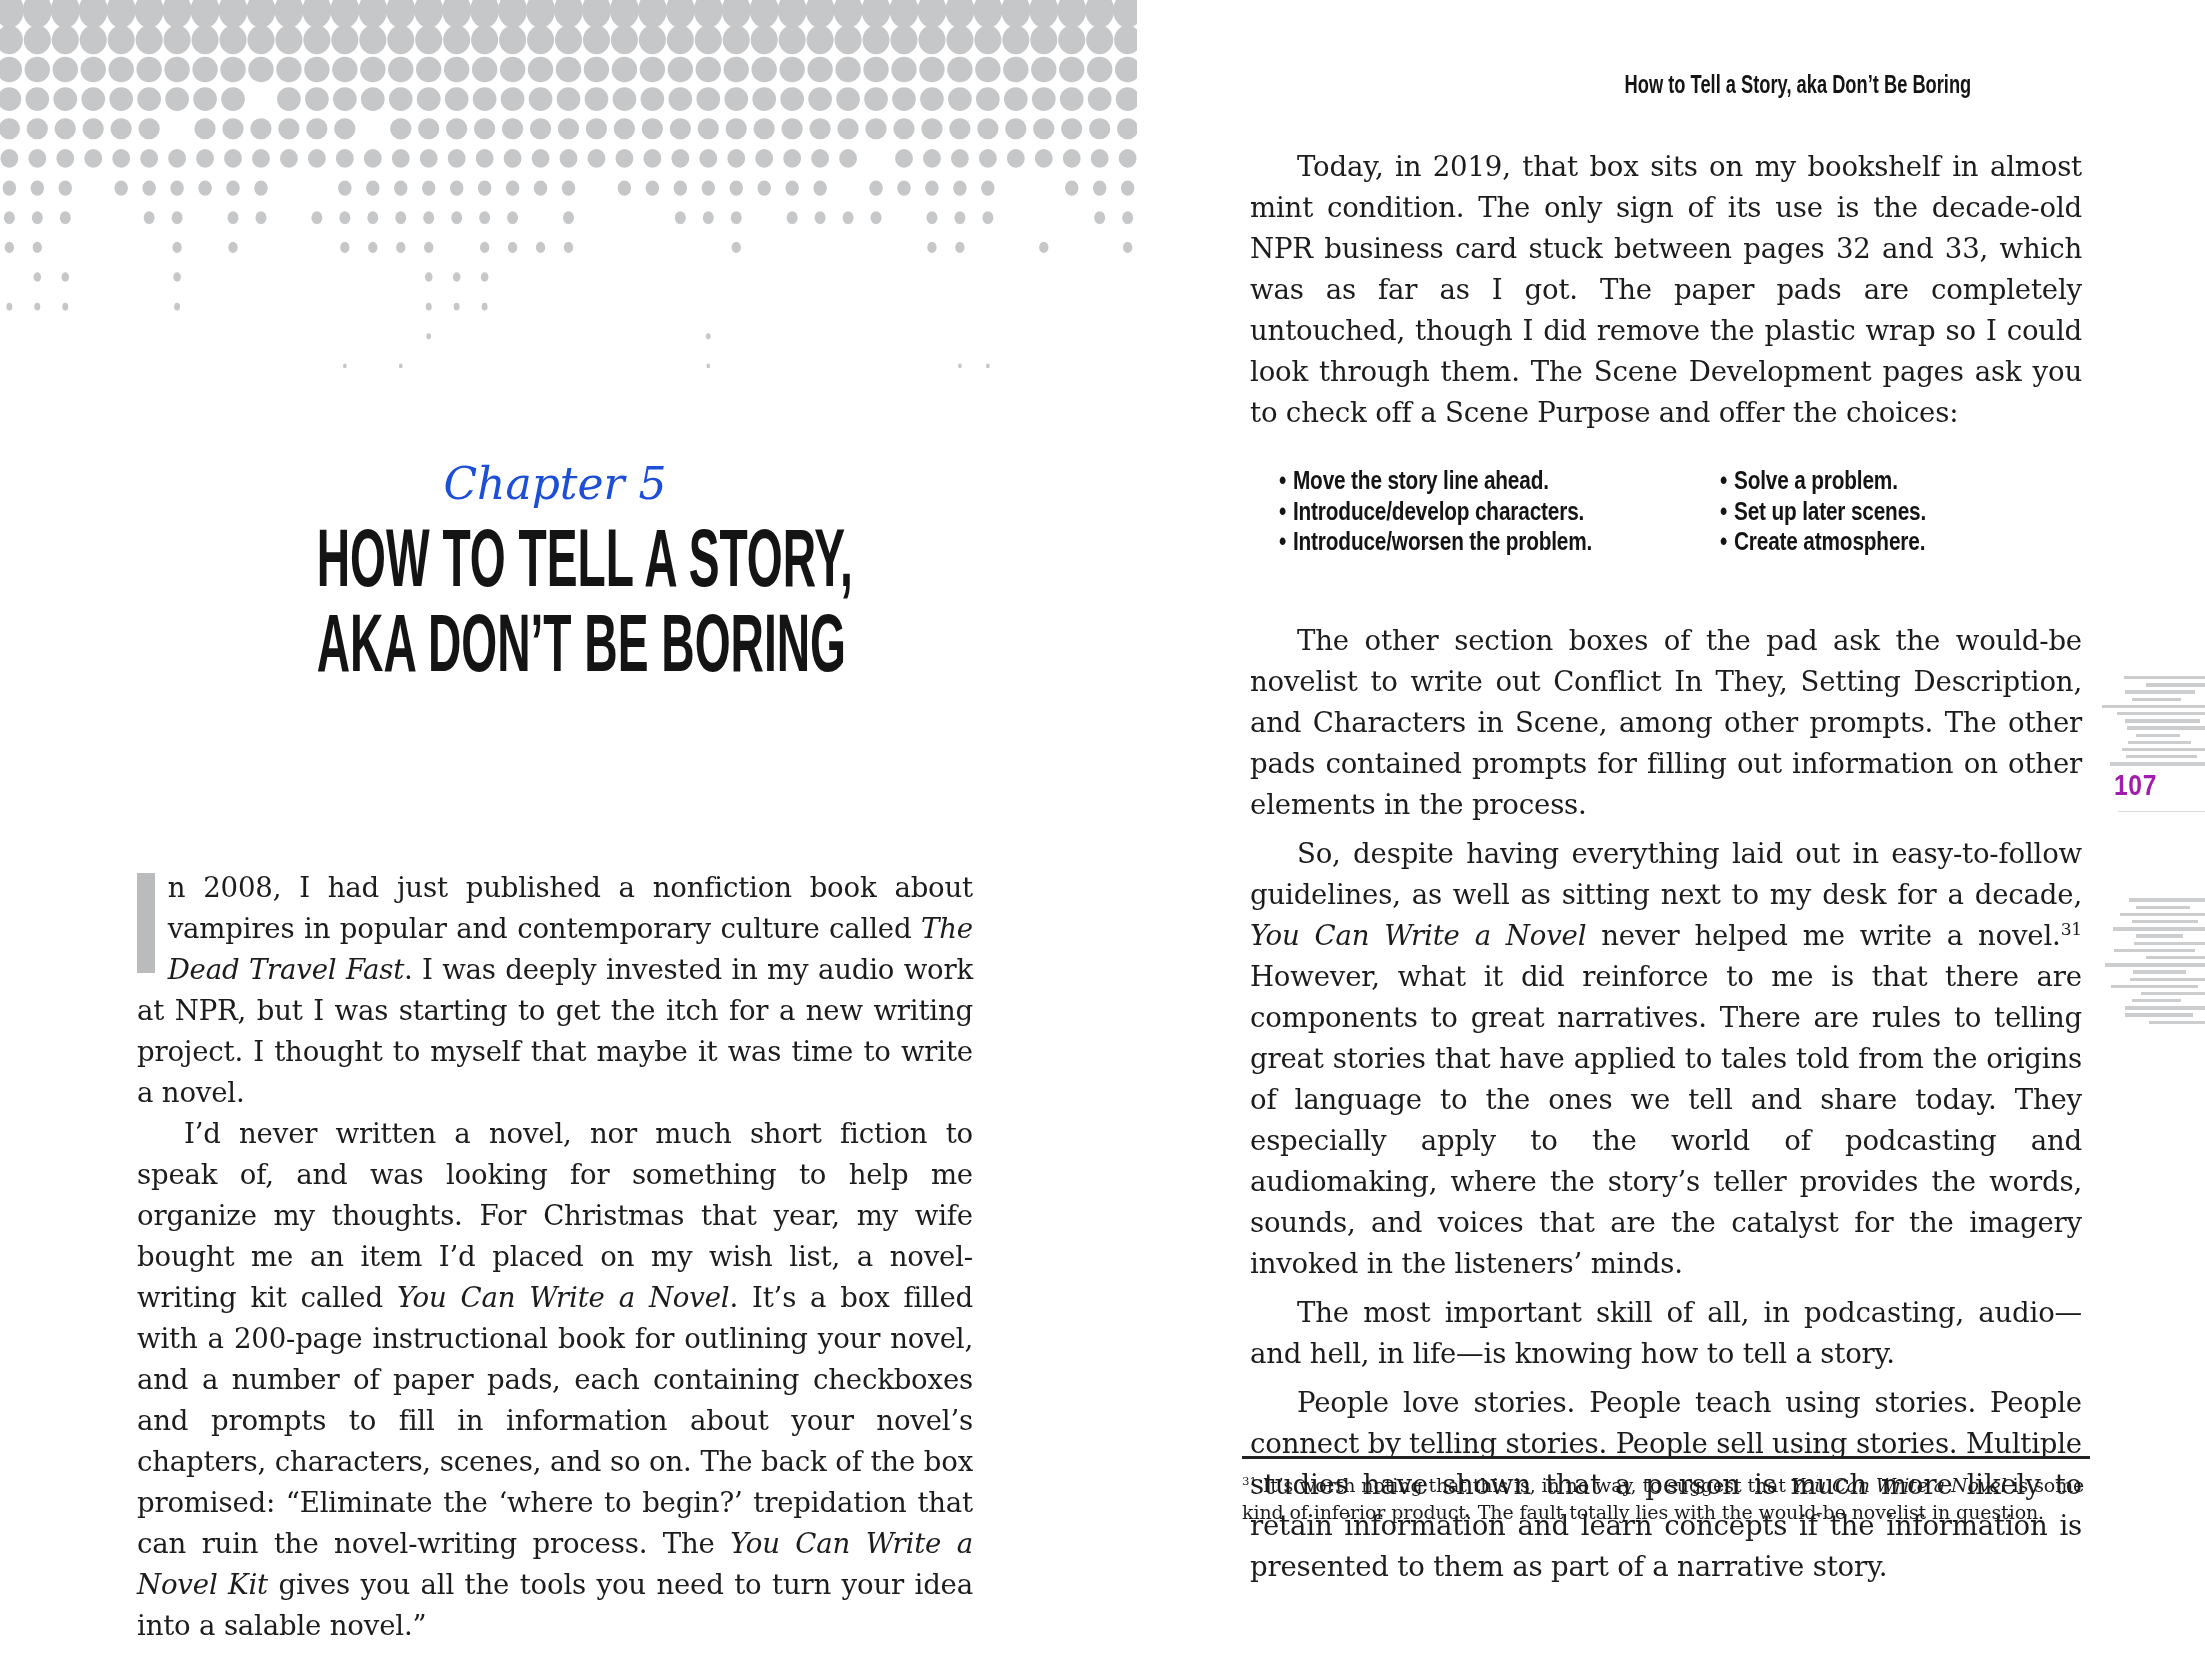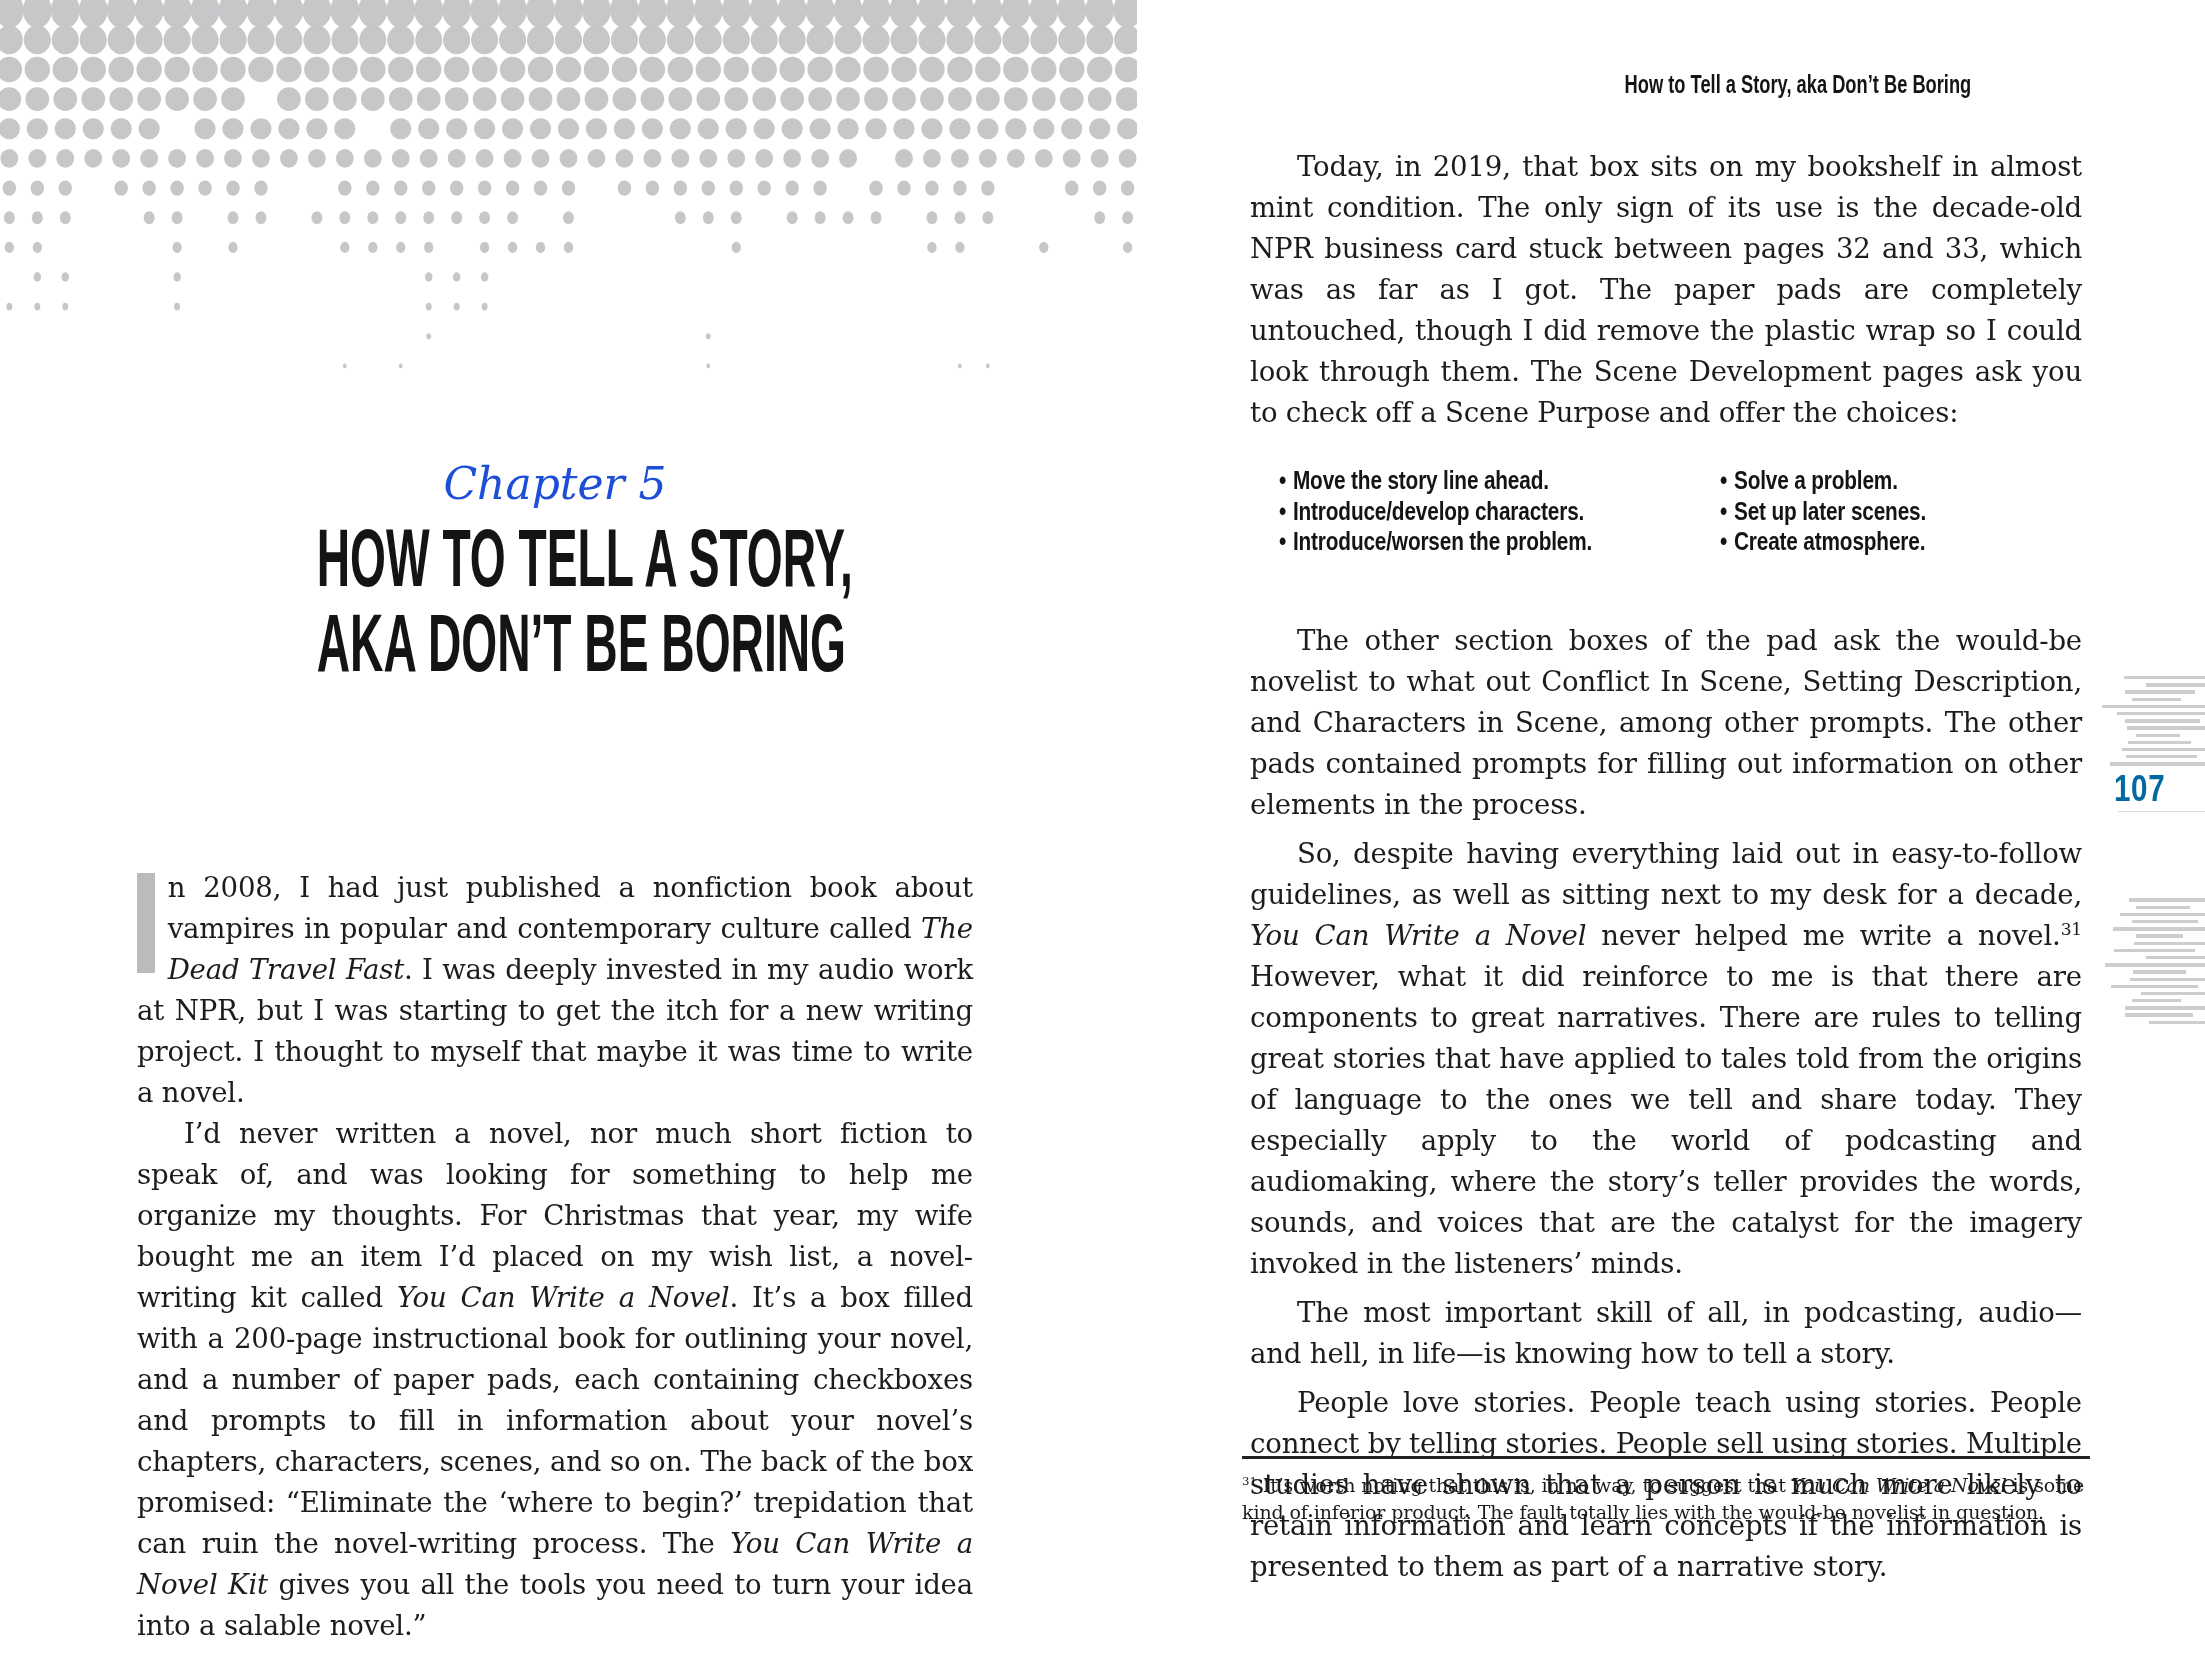--- a/index.html
+++ b/index.html
@@ -25,23 +25,23 @@
     display: flex;
     flex-direction: column;
     align-items: flex-end;
   }
   .waveform .bar { height: 3.4px; margin-bottom: 3.8px; }
   .pagenum-wrap {
     position: absolute;
     left: 2114px; top: 768px;
     font-family: "Liberation Sans", "DejaVu Sans", sans-serif;
     font-weight: bold;
-    font-size: 36px;
+    font-size: 30px;
     letter-spacing: 0.8px;
-    color: #0369a1;
+    color: #a21caf;
   }
   .pagenum-inner { display: inline-block; transform: scaleX(0.82); transform-origin: 0 50%; }
   .pagenum-rule {
     position: absolute;
     left: 2118px; top: 811px;
     width: 87px; height: 0.8px;
   }
   
   .chapter-label {
     position: absolute;
@@ -505,21 +505,21 @@
 
       <div class="scene-list">
         <div class="scene-item"><span class="blt">•</span><span>Move the story line ahead.</span></div>
         <div class="scene-item"><span class="blt">•</span><span>Solve a problem.</span></div>
         <div class="scene-item"><span class="blt">•</span><span>Introduce/develop characters.</span></div>
         <div class="scene-item"><span class="blt">•</span><span>Set up later scenes.</span></div>
         <div class="scene-item"><span class="blt">•</span><span>Introduce/worsen the problem.</span></div>
         <div class="scene-item"><span class="blt">•</span><span>Create atmosphere.</span></div>
       </div>
 
-      <p class="after-list"><span>The other section boxes of the pad ask the would-be novelist to what out Conflict In Scene, Setting Description, and Characters in Scene, among other prompts. The other pads contained prompts for filling out information on other elements in the process.</span></p>
+      <p class="after-list"><span>The other section boxes of the pad ask the would-be novelist to write out Conflict In They, Setting Description, and Characters in Scene, among other prompts. The other pads contained prompts for filling out information on other elements in the process.</span></p>
       <p><span>So, despite having everything laid out in easy-to-follow guidelines, as well as sitting next to my desk for a decade, </span><span class="it">You Can Write a Novel</span><span> never helped me write a novel.</span><sup>31</sup><span> However, what it did reinforce to me is that there are components to great narratives. There are rules to telling great stories that have applied to tales told from the origins of language to the ones we tell and share today. They especially apply to the world of podcasting and audiomaking, where the story’s teller provides the words, sounds, and voices that are the catalyst for the imagery invoked in the listeners’ minds.</span></p>
       <p><span>The most important skill of all, in podcasting, audio—and hell, in life—is knowing how to tell a story.</span></p>
       <p><span>People love stories. People teach using stories. People connect by telling stories. People sell using stories. Multiple studies have shown that a person is much more likely to retain information and learn concepts if the information is presented to them as part of a narrative story.</span></p>
     </div>
 
     <div class="footnote-rule" style="background: rgb(34, 34, 34);"></div>
     <div class="footnote"><sup>31</sup><span> It’s worth noting that this is, in no way, to suggest that </span><span class="it">You Can Write a Novel</span><span> is some kind of inferior product. The fault totally lies with the would-be novelist in question.</span></div>
 
     <div class="waveform">
         <div class="bar" style="width: 81px; margin-right: 0px; background: rgb(203, 205, 206);"></div>

